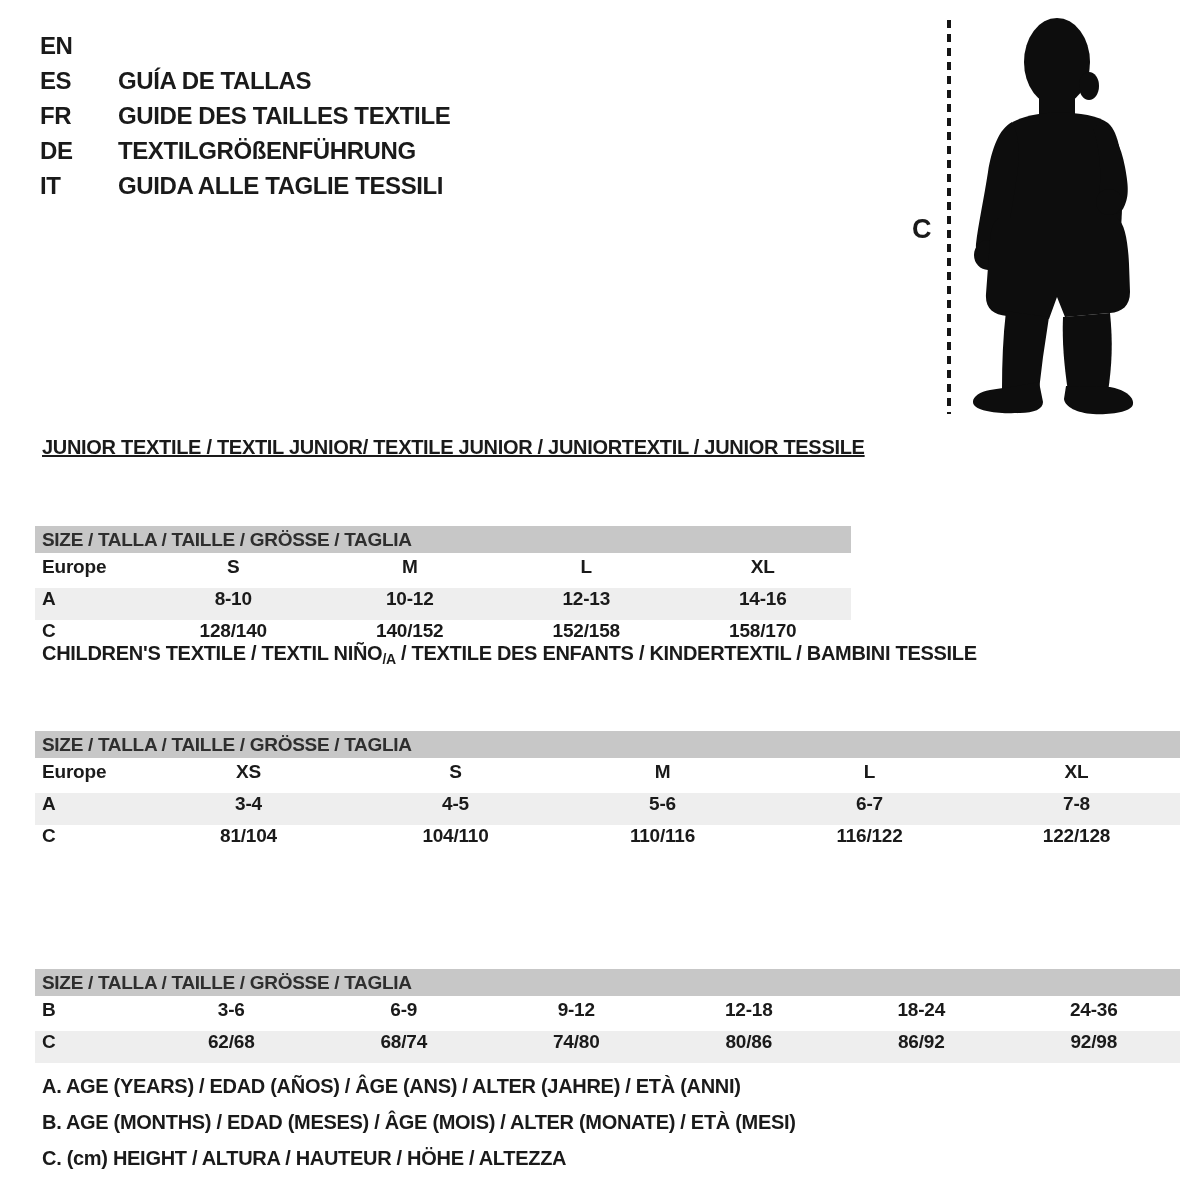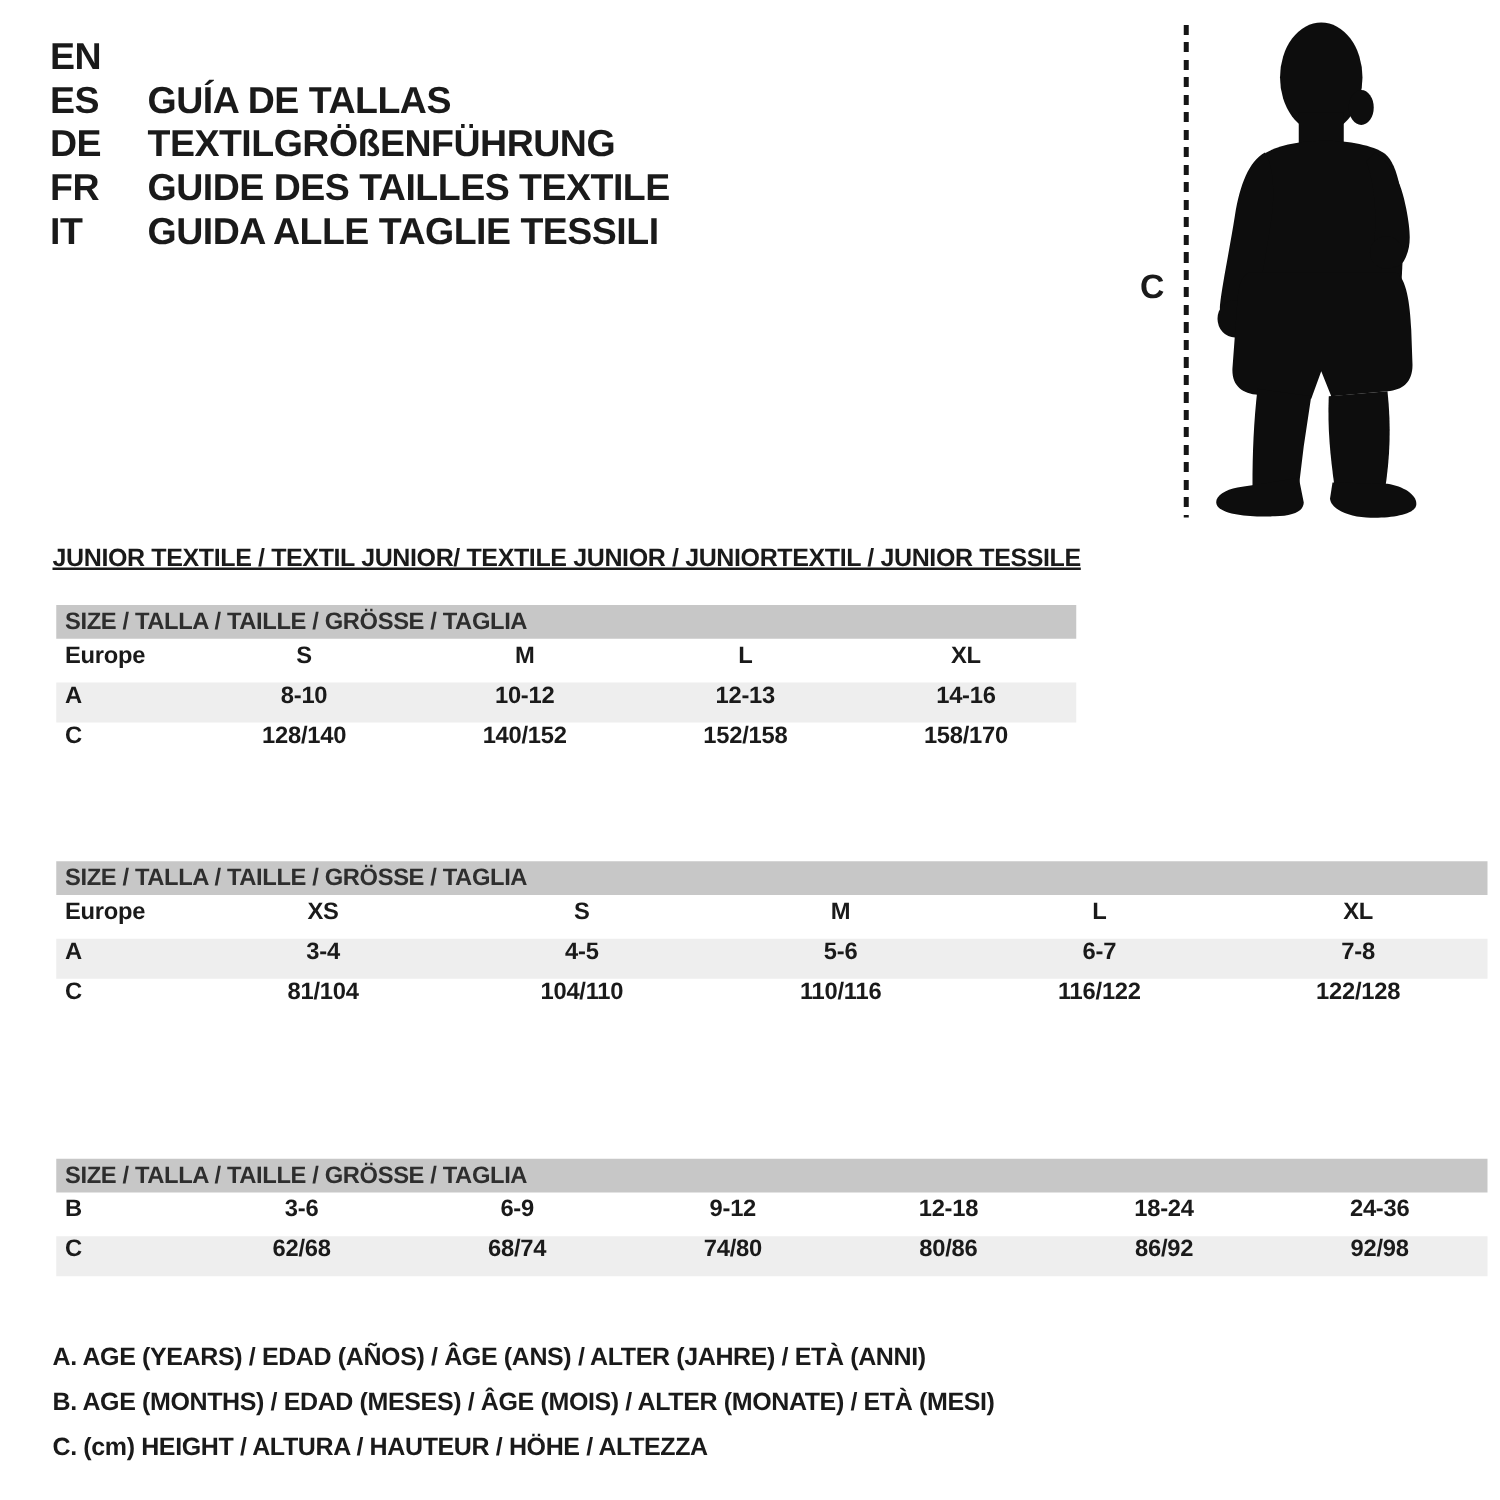--- a/index.html
+++ b/index.html
@@ -15,21 +15,21 @@
   
   .lang-block {
     position: absolute;
     left: 40px;
     top: 28px;
   }
   .lang-row {
     display: flex;
     height: 35px;
     align-items: center;
-    font-size: 30px;
+    font-size: 24px;
     font-weight: 700;
     letter-spacing: -0.4px;
     white-space: nowrap;
   }
   .lang-code { flex: 0 0 78px; }
   
   .height-line {
     position: absolute;
     left: 947px;
     top: 20px;
@@ -58,21 +58,21 @@
     font-size: 20px;
     font-weight: 700;
     letter-spacing: -0.3px;
     white-space: nowrap;
   }
   .sec-heading sub { font-size: 14px; vertical-align: -4px; }
   .heading-junior { top: 436px; text-decoration: underline; }
   .heading-children { top: 642px; }
   .heading-babies { top: 849px; line-height: 39px; }
   
-  .stable { position: absolute; left: 45px; }
+  .stable { position: absolute; left: 35px; margin-top: 42px; }
   .stable-junior { top: 484px; width: 816px; }
   .stable-children { top: 689px; width: 1145px; }
   .stable-babies { top: 927px; width: 1145px; }
   .size-bar {
     height: 27px;
     line-height: 27px;
     background: #c7c7c7;
     color: #2e2e2e;
     font-size: 19px;
     font-weight: 700;
@@ -114,26 +114,26 @@
 
   <div class="lang-block">
     <div class="lang-row">
       <span class="lang-code">EN</span>
     </div>
     <div class="lang-row">
       <span class="lang-code">ES</span>
       <span class="lang-title">GUÍA DE TALLAS</span>
     </div>
     <div class="lang-row">
+      <span class="lang-code">FR</span>
+      <span class="lang-title">GUIDE DES TAILLES TEXTILE</span>
+    </div>
+    <div class="lang-row">
       <span class="lang-code">DE</span>
       <span class="lang-title">TEXTILGRÖßENFÜHRUNG</span>
-    </div>
-    <div class="lang-row">
-      <span class="lang-code">FR</span>
-      <span class="lang-title">GUIDE DES TAILLES TEXTILE</span>
     </div>
     <div class="lang-row">
       <span class="lang-code">IT</span>
       <span class="lang-title">GUIDA ALLE TAGLIE TESSILI</span>
     </div>
   </div>
 
   <div class="height-line"></div>
   <div class="height-label">C</div>
   <svg class="silhouette" viewBox="0 0 178 408" xmlns="http://www.w3.org/2000/svg" aria-hidden="true">
@@ -173,20 +173,21 @@
     </div>
     <div class="trow">
       <span class="tlabel">C</span>
       <span class="tcell">128/140</span>
       <span class="tcell">140/152</span>
       <span class="tcell">152/158</span>
       <span class="tcell">158/170</span>
     </div>
   </div>
 
+  <div class="sec-heading heading-children"><span>CHILDREN'S TEXTILE / TEXTIL NIÑO</span><sub>/A</sub><span> / TEXTILE DES ENFANTS / KINDERTEXTIL / BAMBINI TESSILE</span></div>
   <div class="stable stable-children">
     <div class="size-bar">SIZE / TALLA / TAILLE / GRÖSSE / TAGLIA</div>
     <div class="trow">
       <span class="tlabel">Europe</span>
       <span class="tcell">XS</span>
       <span class="tcell">S</span>
       <span class="tcell">M</span>
       <span class="tcell">L</span>
       <span class="tcell">XL</span>
     </div>

